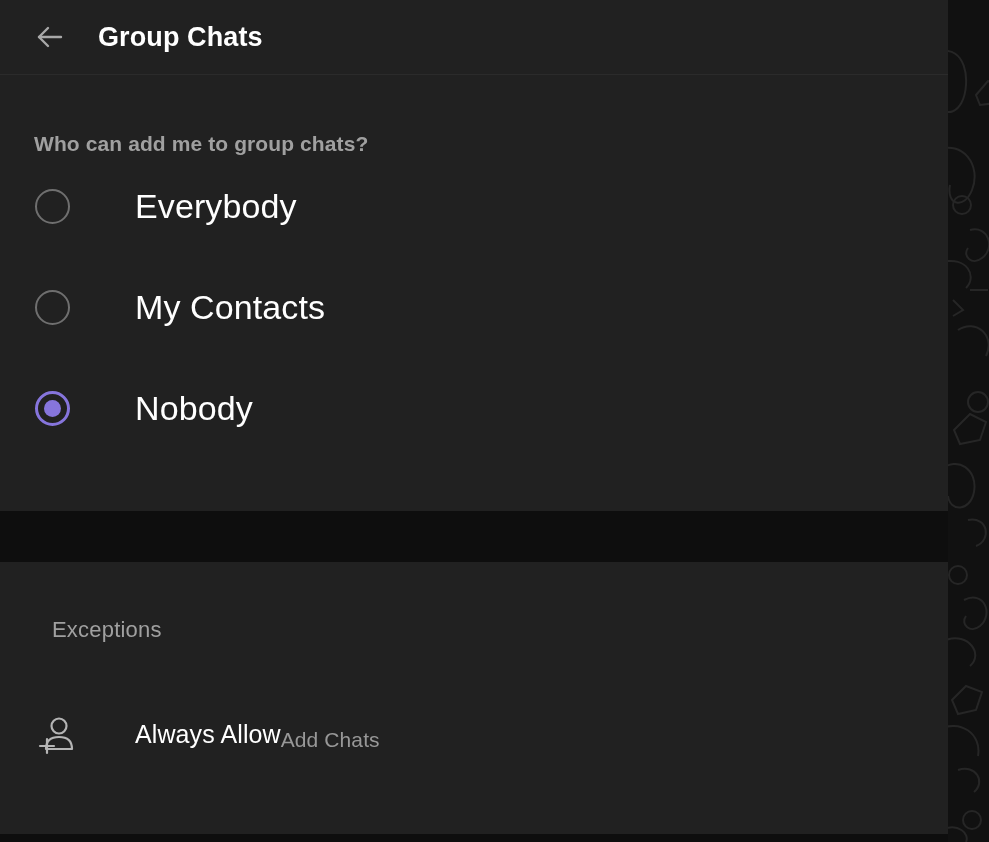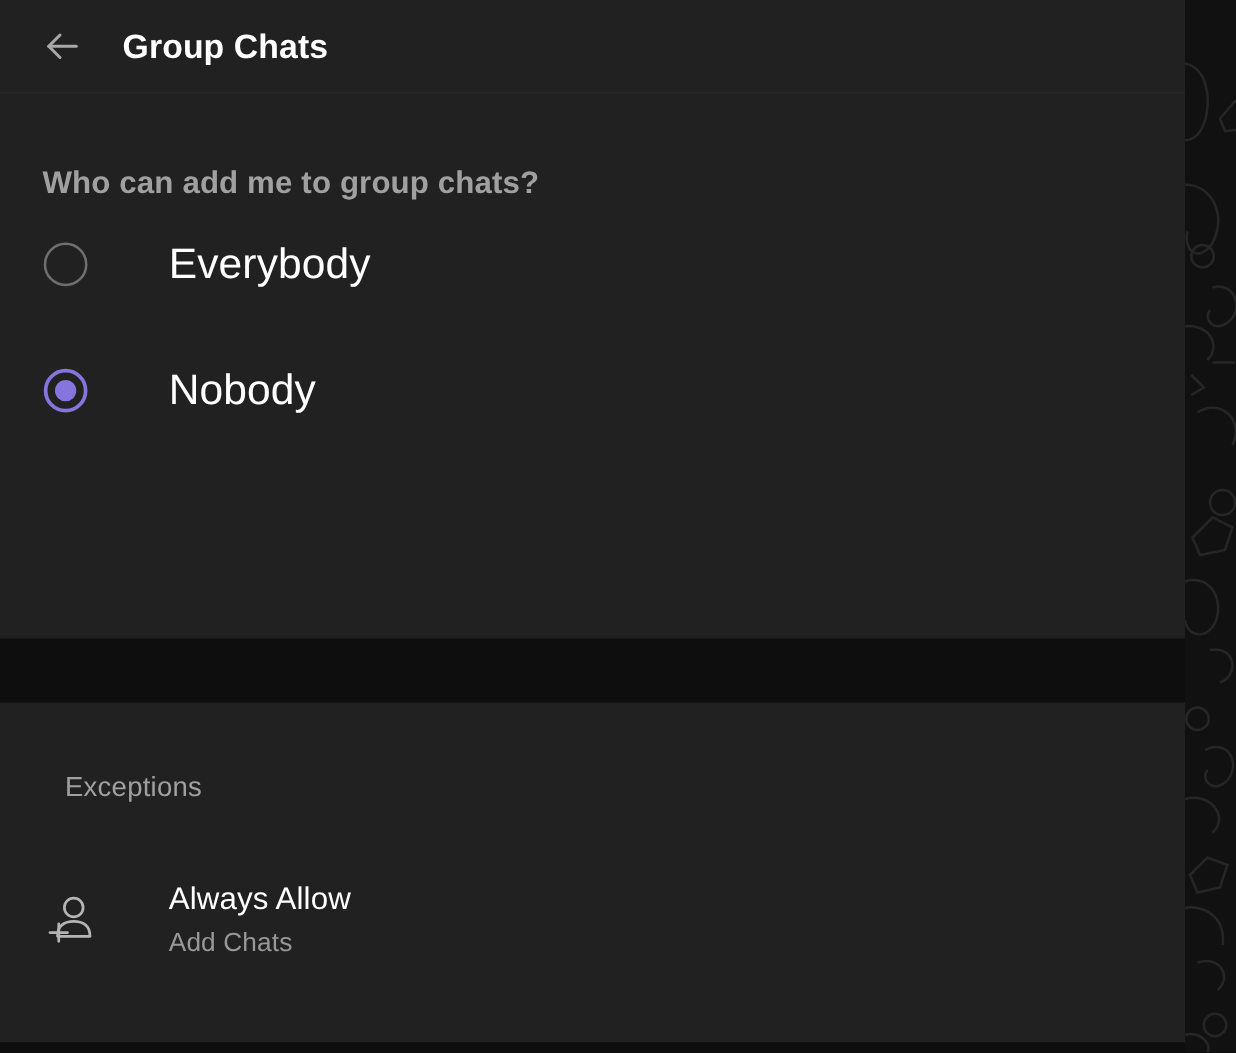--- a/index.html
+++ b/index.html
@@ -77,21 +77,21 @@
   .section {
     background: #212121;
   }
   .section-radio {
     padding-top: 1px;
     height: 436px;
     box-sizing: border-box;
   }
   .section-heading {
     color: #a0a0a0;
-    font-size: 25px;
+    font-size: 21px;
     font-weight: bold;
     padding: 56px 0 0 34px;
     letter-spacing: 0.1px;
   }
 
   .radio-row {
     display: flex;
     align-items: center;
     height: 101px;
     cursor: pointer;
@@ -165,21 +165,21 @@
     margin-left: 33px;
     flex: 0 0 auto;
     display: flex;
     align-items: center;
     justify-content: center;
   }
   .exception-icon svg { display: block; }
   .exception-text {
     margin-left: 56px;
     display: flex;
-    flex-direction: column;
+    flex-direction: row;
     justify-content: flex-start;
   }
   .exception-title {
     color: #ffffff;
     font-size: 25px;
     line-height: 30px;
     letter-spacing: 0.1px;
   }
   .exception-sub {
     color: #989898;
@@ -247,20 +247,26 @@
     <div class="section section-radio">
       <div class="section-heading">Who can add me to group chats?</div>
 
       <div class="radio-row">
         <span class="radio-outer">
           
         </span>
         <span class="radio-label">Everybody</span>
       </div>
 
+      <div class="radio-row">
+        <span class="radio-outer">
+          
+        </span>
+        <span class="radio-label">My Contacts</span>
+      </div>
 
       <div class="radio-row checked">
         <span class="radio-outer">
           <span class="radio-dot"></span>
         </span>
         <span class="radio-label">Nobody</span>
       </div>
     </div>
 
     <div class="band"></div>

